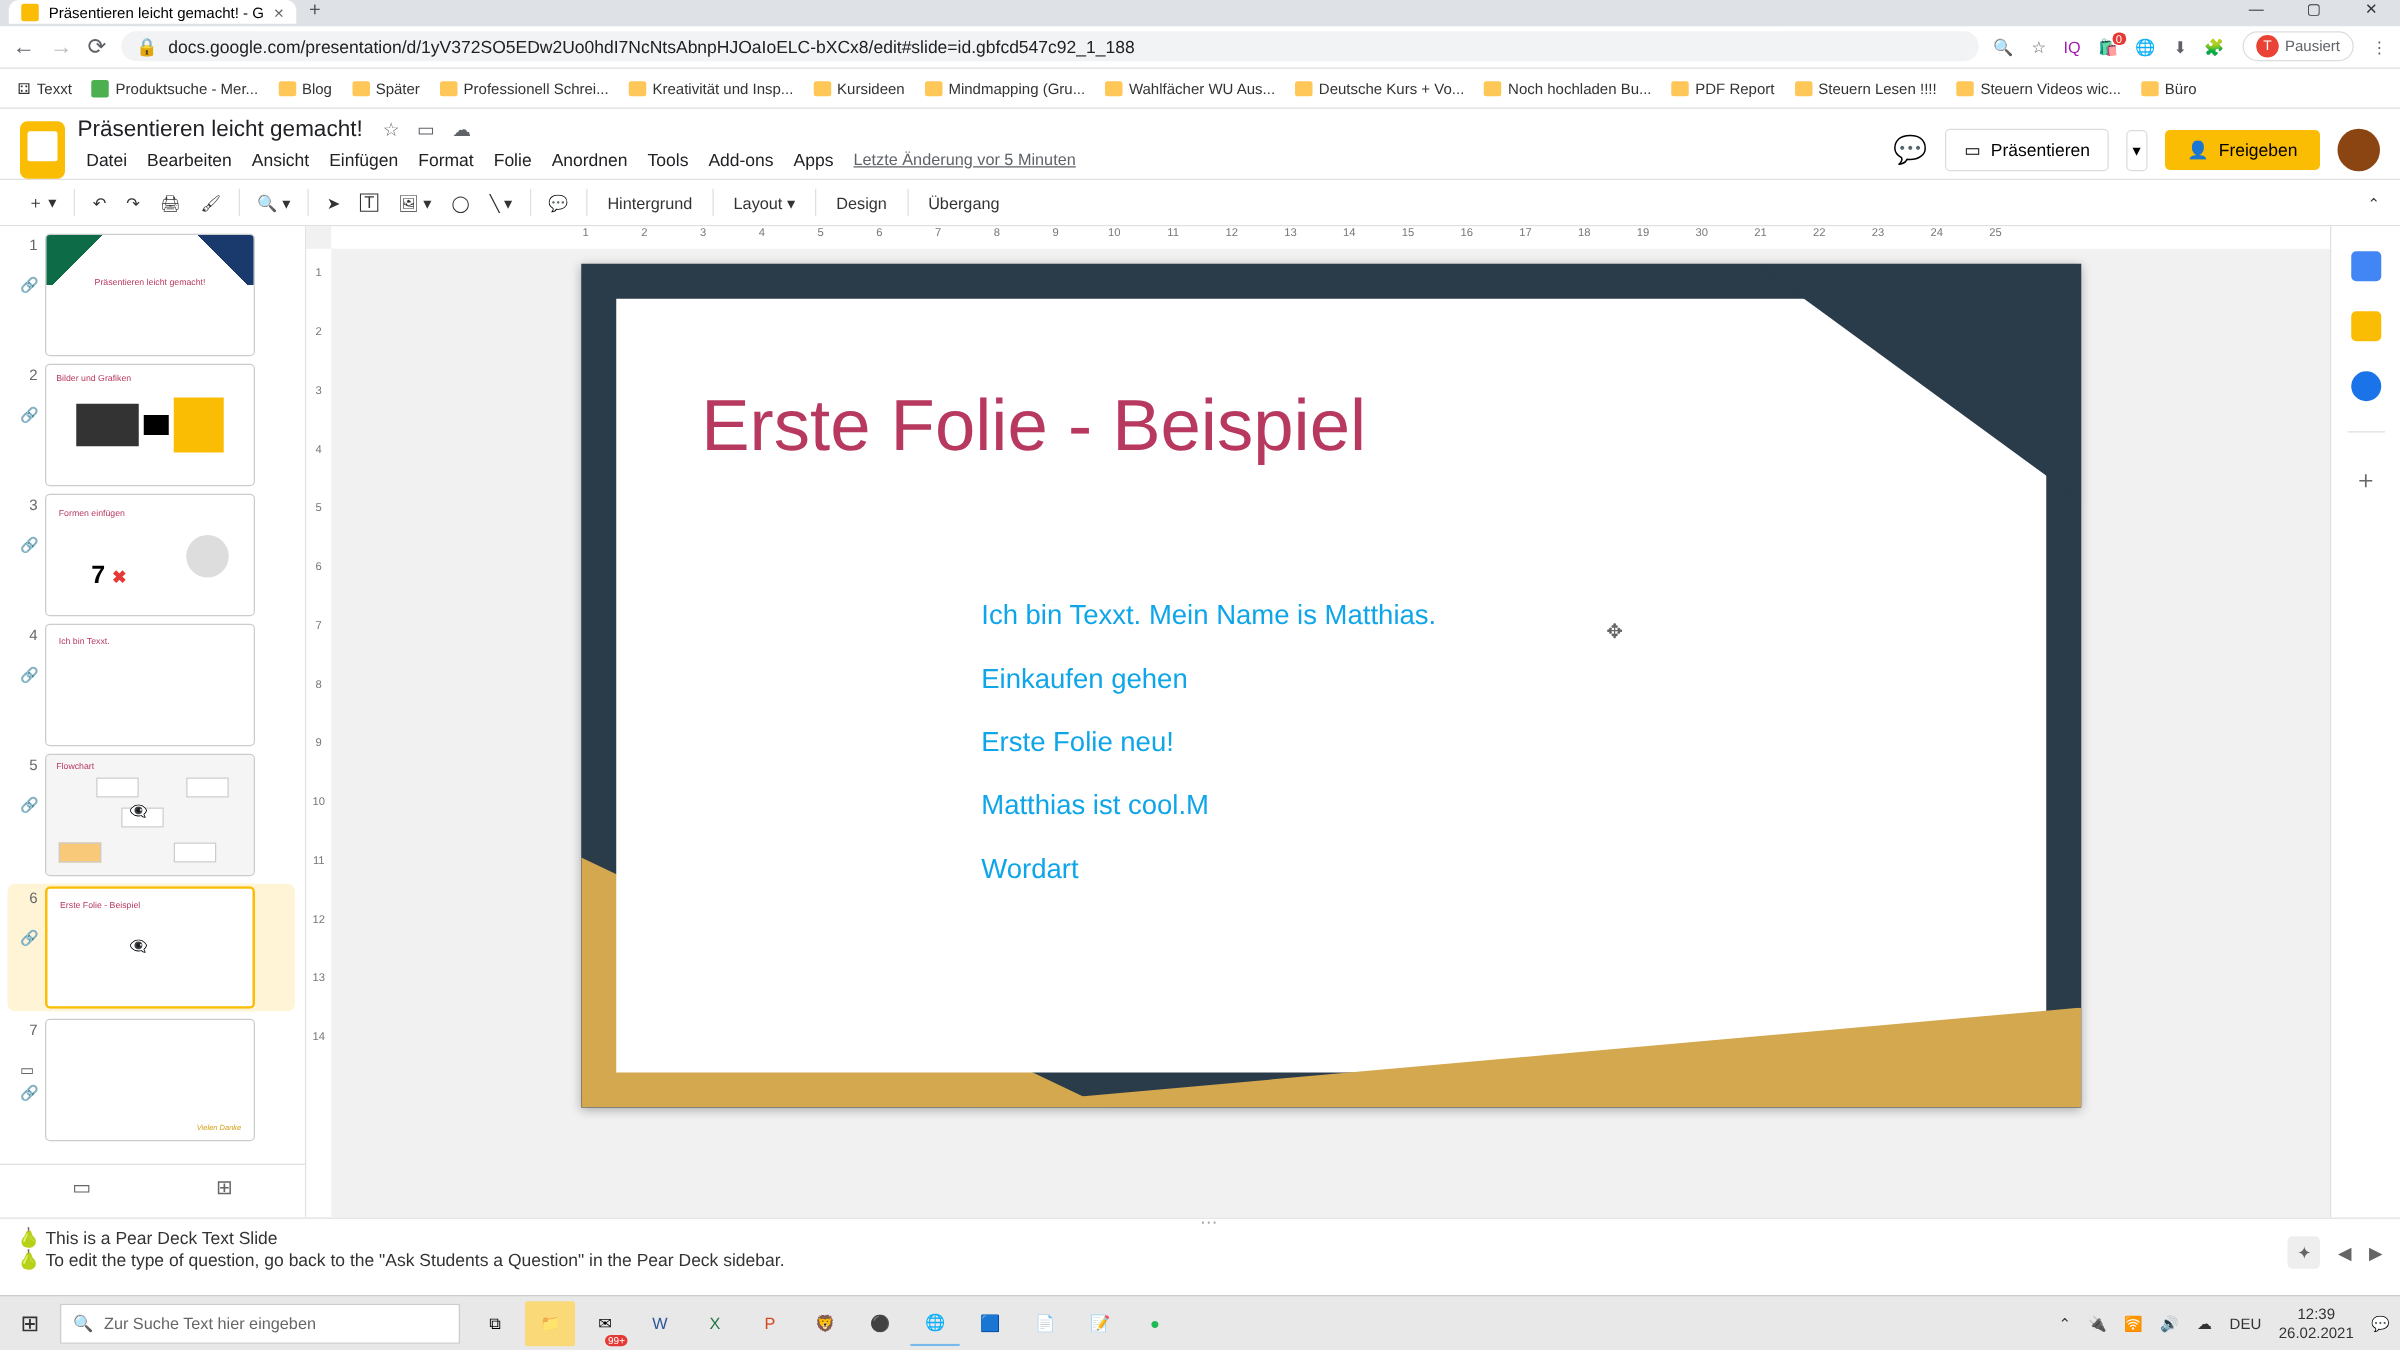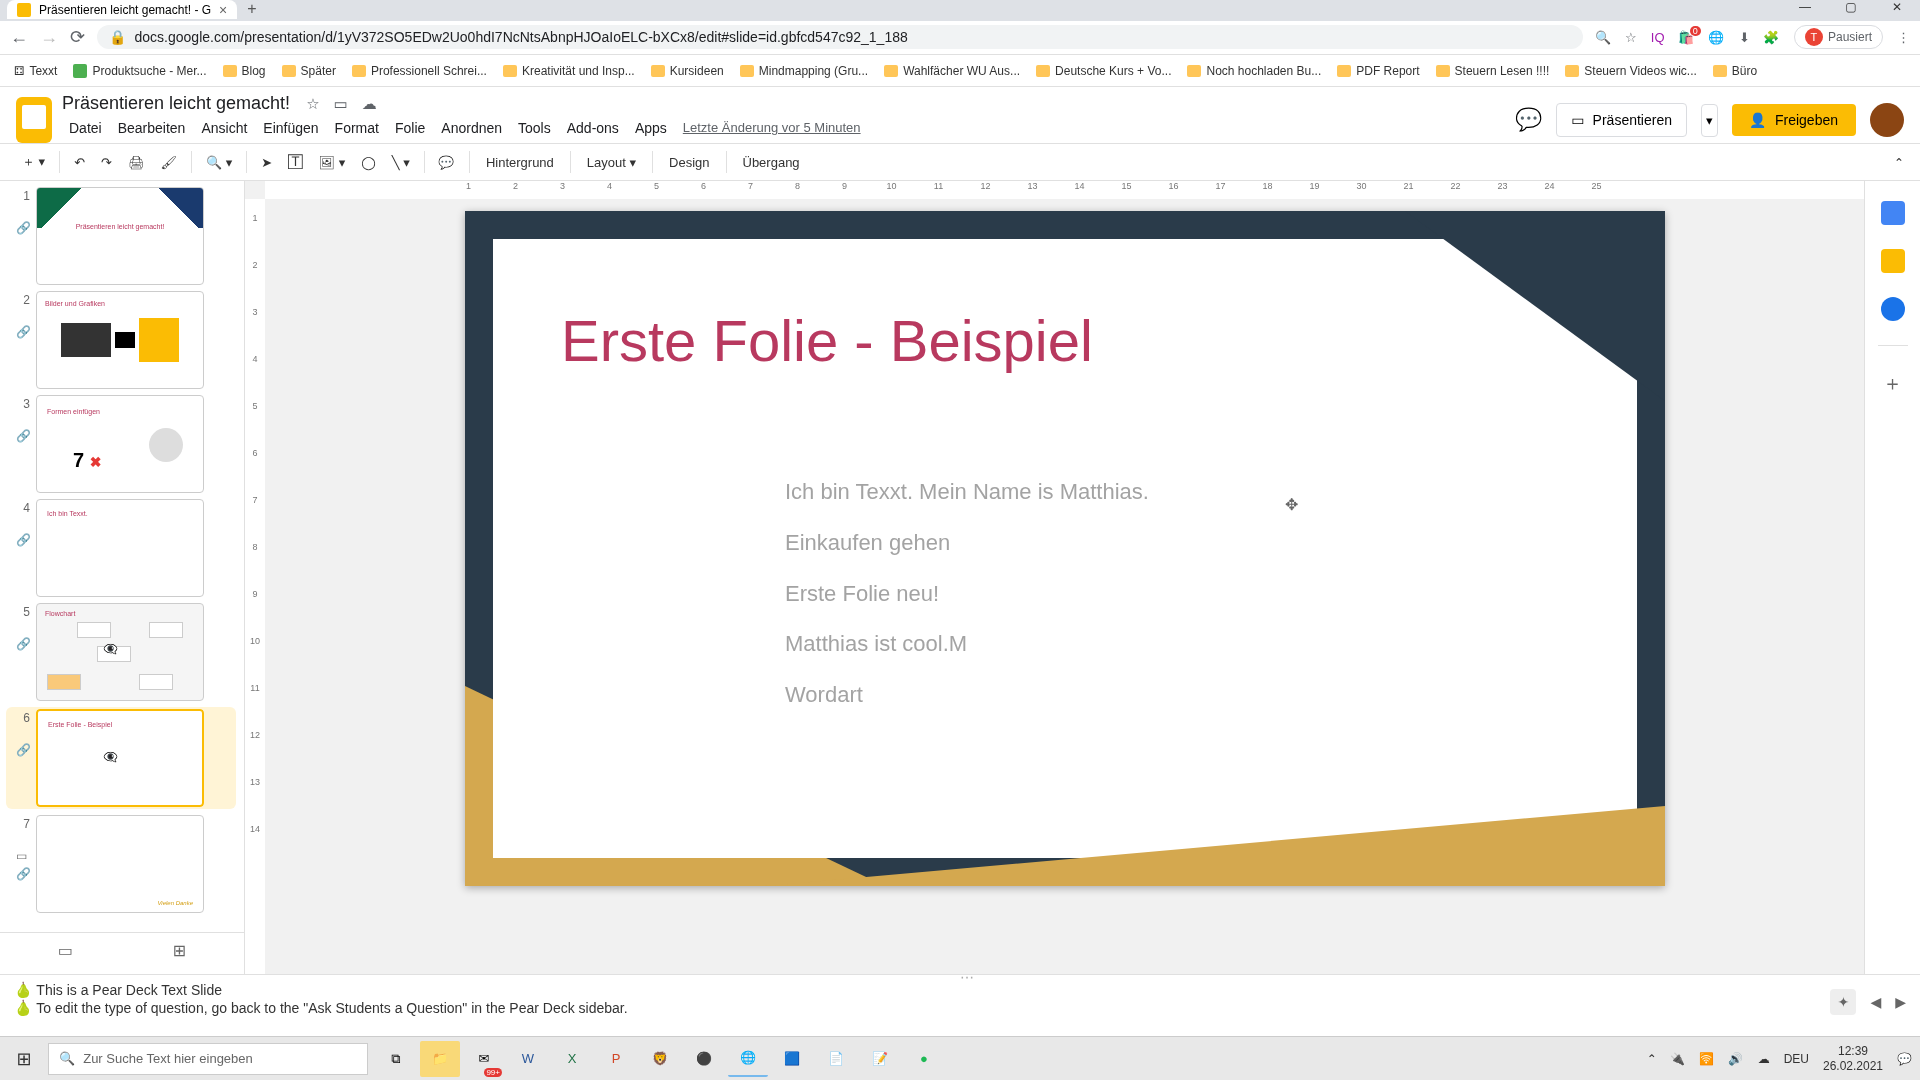--- a/index.html
+++ b/index.html
@@ -80,21 +80,21 @@
 .fs-bottom span{color:#666;font-size:16px}
 
 .canvas-wrap{flex:1;background:#f1f1f1;position:relative;overflow:hidden}
 .slide-area{position:absolute;left:220px;top:30px}
 .slide{width:1200px;height:675px;background:#2a3b4a;box-shadow:0 2px 8px rgba(0,0,0,0.3);position:relative}
 .slide-inner{position:absolute;top:28px;left:28px;right:28px;bottom:28px;background:#fff}
 .slide::before{content:"";position:absolute;bottom:0;left:0;width:420px;height:200px;background:#d4a84f;clip-path:polygon(0 0,0 100%,100% 100%)}
 .slide::after{content:"";position:absolute;bottom:0;right:0;width:900px;height:80px;background:#d4a84f;clip-path:polygon(100% 0,0 100%,100% 100%)}
 .slide-corner{position:absolute;top:0;right:0;width:260px;height:190px;background:#2a3b4a;clip-path:polygon(100% 0,0 0,100% 100%);z-index:2}
 .slide-title{position:absolute;top:96px;left:96px;font-size:58px;color:#b8395f;font-weight:400;z-index:3}
-.slide-body{position:absolute;top:266px;left:320px;font-size:22px;color:#a3a3a3;z-index:3;line-height:1.4}
+.slide-body{position:absolute;top:266px;left:320px;font-size:22px;color:#0ea5e9;z-index:3;line-height:1.4}
 .slide-body p{margin-bottom:20px}
 .move-cursor{position:absolute;top:284px;left:820px;font-size:16px;color:#666;z-index:4}
 
 .canvas-ruler-h{position:absolute;top:0;left:20px;right:0;height:18px;background:#fff;display:flex;font-size:9px;color:#777;padding-left:180px}
 .canvas-ruler-h span{width:47px;text-align:center}
 .canvas-ruler-v{position:absolute;left:0;top:18px;width:20px;bottom:0;background:#fff;font-size:9px;color:#777;padding-top:14px}
 .canvas-ruler-v span{display:block;height:47px;text-align:center}
 
 .speaker{height:80px;border-top:1px solid #e0e0e0;background:#fff;padding:6px 14px;font-size:14px;color:#333;position:relative}
 .speaker .grip{position:absolute;top:-6px;left:50%;color:#aaa}

